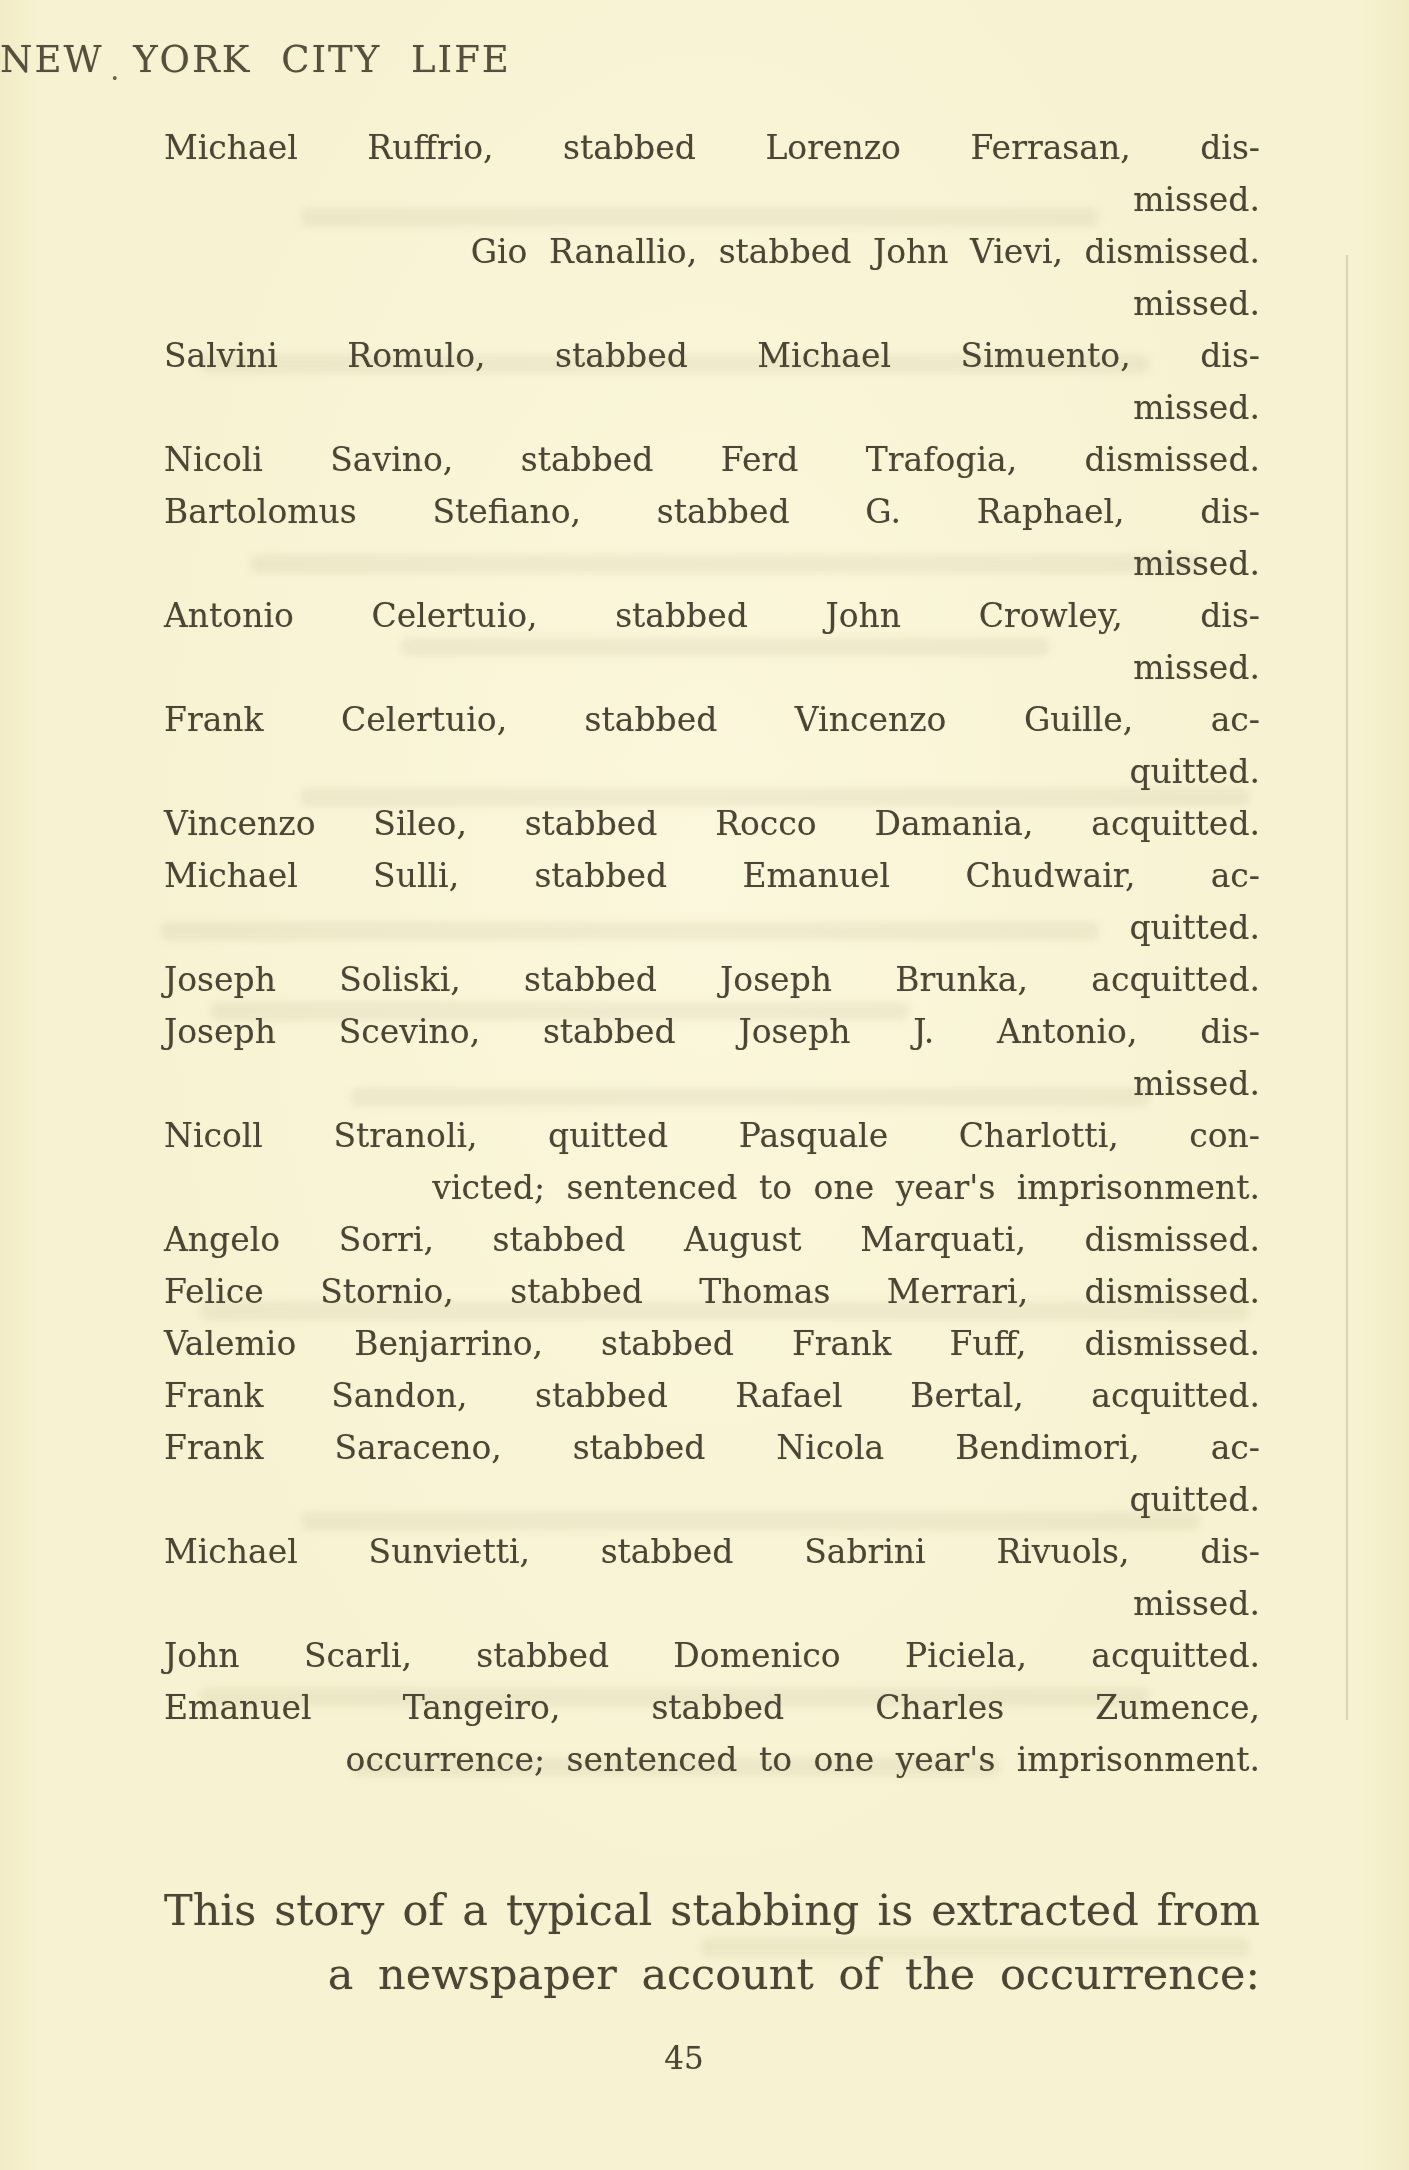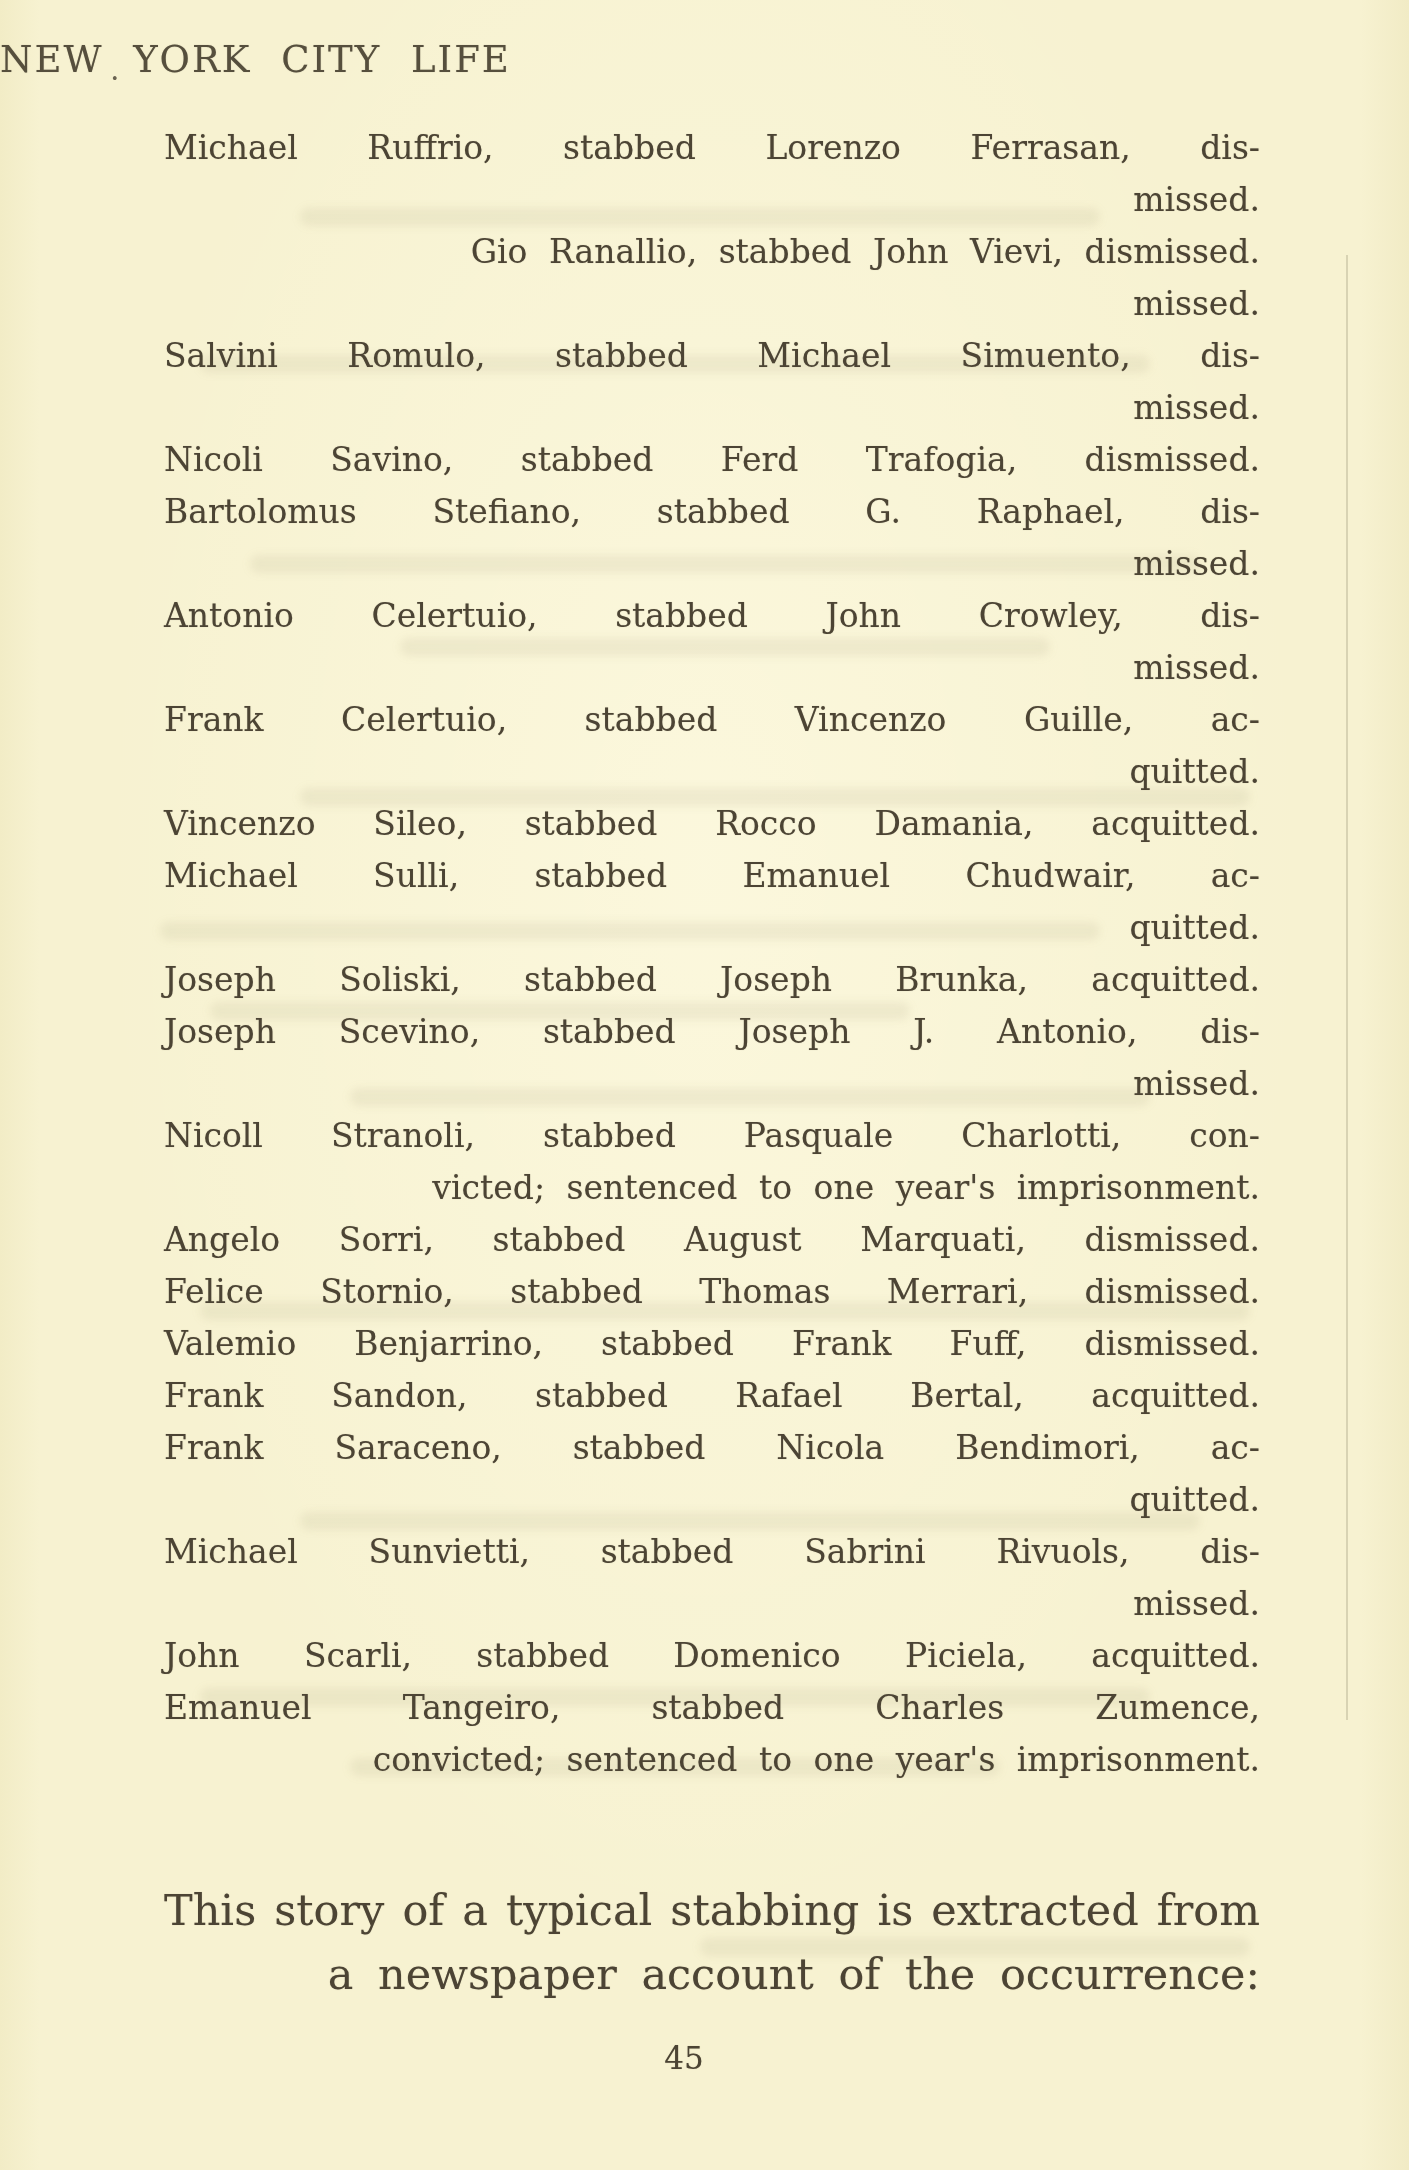--- a/index.html
+++ b/index.html
@@ -102,33 +102,33 @@
     <div class="line indent justify">Antonio Celertuio, stabbed John Crowley, dis-</div>
     <div class="line">missed.</div>
     <div class="line indent justify">Frank Celertuio, stabbed Vincenzo Guille, ac-</div>
     <div class="line">quitted.</div>
     <div class="line indent justify">Vincenzo Sileo, stabbed Rocco Damania, acquitted.</div>
     <div class="line indent justify">Michael Sulli, stabbed Emanuel Chudwair, ac-</div>
     <div class="line">quitted.</div>
     <div class="line indent justify">Joseph Soliski, stabbed Joseph Brunka, acquitted.</div>
     <div class="line indent justify">Joseph Scevino, stabbed Joseph J. Antonio, dis-</div>
     <div class="line">missed.</div>
-    <div class="line indent justify">Nicoll Stranoli, stabbed Pasquale Charlotti, con-</div>
+    <div class="line indent justify">Nicoll Stranoli, quitted Pasquale Charlotti, con-</div>
     <div class="line wide">victed; sentenced to one year's imprisonment.</div>
     <div class="line indent justify">Angelo Sorri, stabbed August Marquati, dismissed.</div>
     <div class="line indent justify">Felice Stornio, stabbed Thomas Merrari, dismissed.</div>
     <div class="line indent justify">Valemio Benjarrino, stabbed Frank Fuff, dismissed.</div>
     <div class="line indent justify">Frank Sandon, stabbed Rafael Bertal, acquitted.</div>
     <div class="line indent justify">Frank Saraceno, stabbed Nicola Bendimori, ac-</div>
     <div class="line">quitted.</div>
     <div class="line indent justify">Michael Sunvietti, stabbed Sabrini Rivuols, dis-</div>
     <div class="line">missed.</div>
     <div class="line indent justify">John Scarli, stabbed Domenico Piciela, acquitted.</div>
     <div class="line indent justify">Emanuel Tangeiro, stabbed Charles Zumence,</div>
-    <div class="line wide">convicted; sentenced to one year's imprisonment.</div>
+    <div class="line wide">occurrence; sentenced to one year's imprisonment.</div>
   </div>
 
   <div class="closing">
     <div class="line indent justify">This story of a typical stabbing is extracted from</div>
     <div class="line wide">a newspaper account of the occurrence:</div>
   </div>
 
   <div class="page-number">45</div>
 
 </div>

